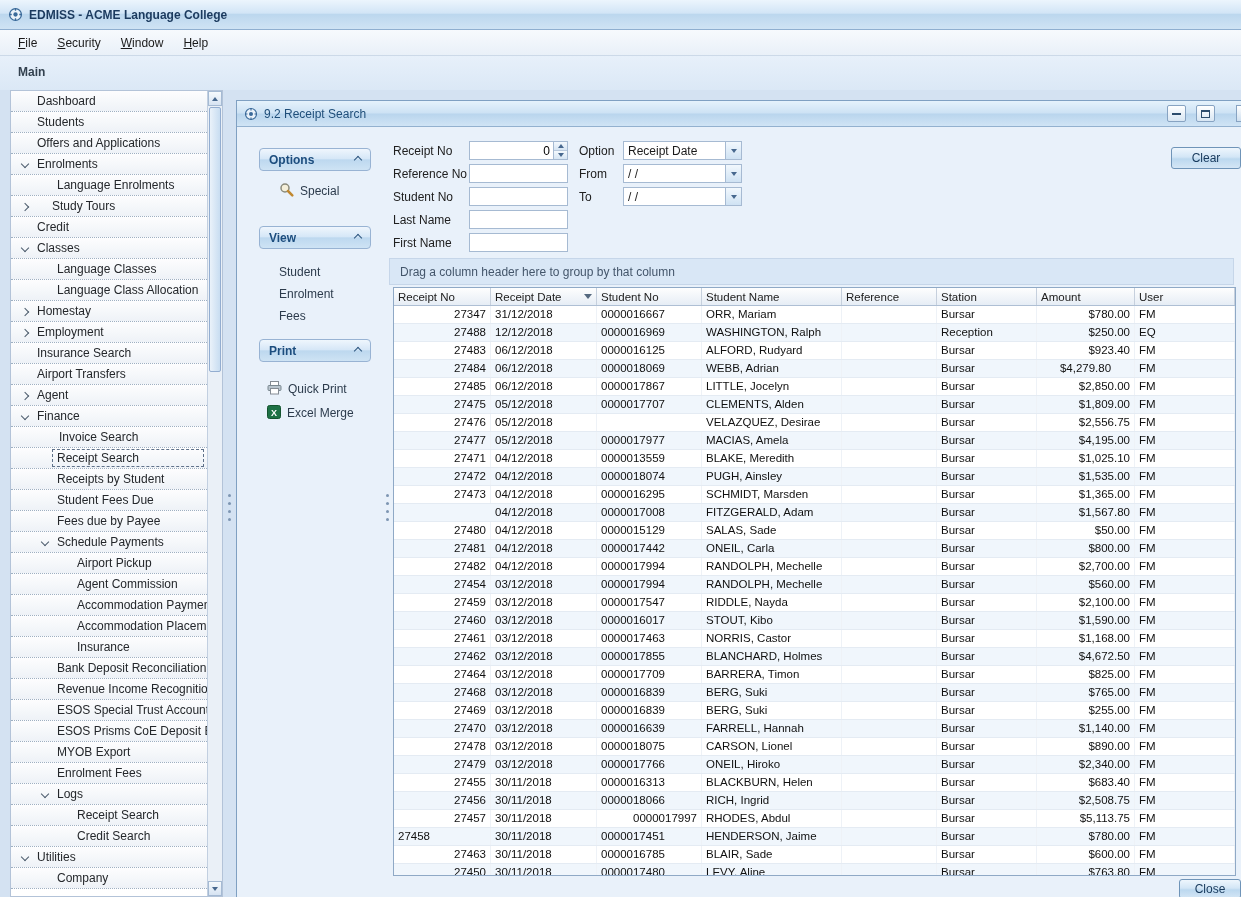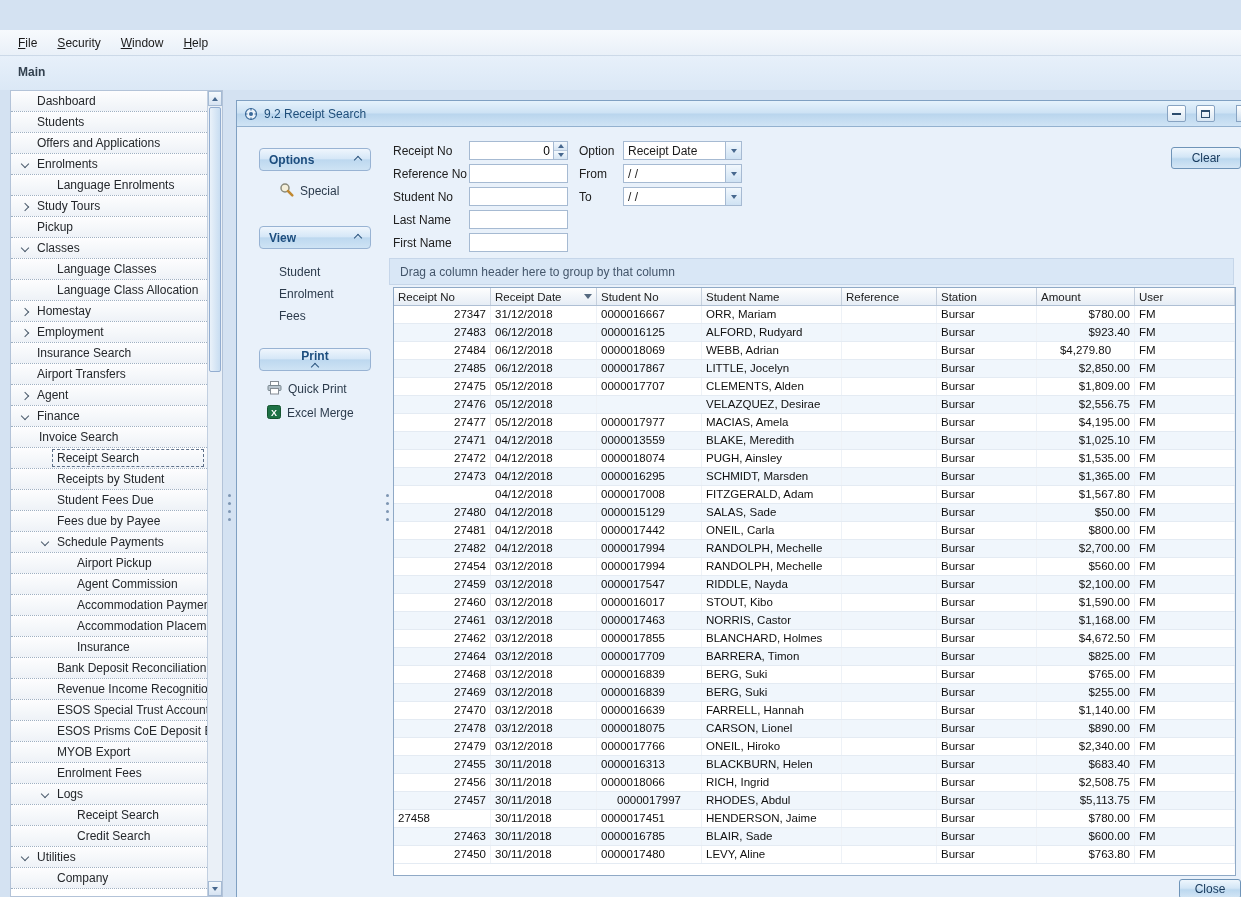--- a/index.html
+++ b/index.html
@@ -122,20 +122,30 @@
   .grid-row { display:flex; height:18px; border-bottom:1px solid #e4ebf3; }
   .grid-row:nth-child(even) { background:#f0f6fc; }
   .g-cell { padding:2px 4px; border-right:1px solid #eef2f7; font-size:11.5px;
     white-space:nowrap; overflow:hidden; color:#101010; }
 </style>
 </head>
 <body>
 
 <div class="screen">
 
+  <div class="titlebar">
+    <span class="app-icon">
+      <svg width="15" height="15" viewBox="0 0 14 14">
+        <circle cx="7" cy="7" r="5.5" fill="#eaf2fa" stroke="#3a6a9a" stroke-width="1.2"></circle>
+        <circle cx="7" cy="7" r="2" fill="#3a6a9a"></circle>
+        <path d="M7 1v2.5 M7 10.5V13 M1 7h2.5 M10.5 7H13" stroke="#3a6a9a" stroke-width="1.2"></path>
+      </svg>
+    </span>
+    <span>EDMISS - ACME Language College</span>
+  </div>
 
   <div class="menubar" id="menubar">
       <div class="menu-item"><u>F</u>ile</div>
       <div class="menu-item"><u>S</u>ecurity</div>
       <div class="menu-item"><u>W</u>indow</div>
       <div class="menu-item"><u>H</u>elp</div>
     </div>
 
   <div class="tabstrip">
     <span class="tab-main">Main</span>
@@ -154,24 +164,24 @@
         </div>
         <div class="tree-item">
           <span class="chev down" style="left: 11px;"></span>
           <span class="tree-label" style="padding-left: 26px;">Enrolments</span>
         </div>
         <div class="tree-item">
           <span class="tree-label" style="padding-left: 46px;">Language Enrolments</span>
         </div>
         <div class="tree-item">
           <span class="chev right" style="left: 11px;"></span>
-          <span class="tree-label" style="padding-left: 26px;">Study Tours</span>
-        </div>
-        <div class="tree-item">
-          <span class="tree-label" style="padding-left: 26px;">Pickup</span>
+          <span class="tree-label" style="padding-left: 26px; margin-left: 15px;">Study Tours</span>
+        </div>
+        <div class="tree-item">
+          <span class="tree-label" style="padding-left: 26px;">Credit</span>
         </div>
         <div class="tree-item">
           <span class="chev down" style="left: 11px;"></span>
           <span class="tree-label" style="padding-left: 26px;">Classes</span>
         </div>
         <div class="tree-item">
           <span class="tree-label" style="padding-left: 46px;">Language Classes</span>
         </div>
         <div class="tree-item">
           <span class="tree-label" style="padding-left: 46px;">Language Class Allocation</span>
@@ -192,21 +202,21 @@
         </div>
         <div class="tree-item">
           <span class="chev right" style="left: 11px;"></span>
           <span class="tree-label" style="padding-left: 26px;">Agent</span>
         </div>
         <div class="tree-item">
           <span class="chev down" style="left: 11px;"></span>
           <span class="tree-label" style="padding-left: 26px;">Finance</span>
         </div>
         <div class="tree-item">
-          <span class="tree-label" style="padding-left: 28px;">Invoice Search</span>
+          <span class="tree-label" style="padding-left: 48px;">Invoice Search</span>
         </div>
         <div class="tree-item selected">
           <span class="tree-label" style="padding-left: 46px;">Receipt Search</span>
           <span class="selbox" style="left: 41px;"></span>
         </div>
         <div class="tree-item">
           <span class="tree-label" style="padding-left: 46px;">Receipts by Student</span>
         </div>
         <div class="tree-item">
           <span class="tree-label" style="padding-left: 46px;">Student Fees Due</span>
@@ -325,21 +335,21 @@
     <div class="panel-item" style="top:162px;">
       <span>Student</span>
     </div>
     <div class="panel-item" style="top:184px;">
       <span>Enrolment</span>
     </div>
     <div class="panel-item" style="top:206px;">
       <span>Fees</span>
     </div>
 
-    <div class="panel-header" style="top:247px;flex-direction:column;">
+    <div class="panel-header" style="top:238px;">
       <span>Print</span>
       <span class="chev up"></span>
     </div>
     <div class="panel-item" style="top:279px; left:30px;">
       <span>
         <svg width="15" height="14" viewBox="0 0 15 14">
           <rect x="3.5" y="0.5" width="8" height="4" fill="#fff" stroke="#858c94"></rect>
           <rect x="1" y="4.5" width="13" height="5" rx="1" fill="#b9c5ce" stroke="#7a8890"></rect>
           <rect x="3.5" y="7.5" width="8" height="5.5" fill="#fff" stroke="#858c94"></rect>
         </svg>
@@ -448,20 +458,30 @@
             <div class="g-cell" style="width: 97px; text-align: right;">27347</div>
             <div class="g-cell" style="width: 106px; text-align: left;">31/12/2018</div>
             <div class="g-cell" style="width: 105px; text-align: left;">0000016667</div>
             <div class="g-cell" style="width: 140px; text-align: left;">ORR, Mariam</div>
             <div class="g-cell" style="width: 95px; text-align: left;"></div>
             <div class="g-cell" style="width: 100px; text-align: left;">Bursar</div>
             <div class="g-cell" style="width: 98px; text-align: right;">$780.00</div>
             <div class="g-cell" style="width: 100px; text-align: left;">FM</div>
           </div>
           <div class="grid-row">
+            <div class="g-cell" style="width: 97px; text-align: right;">27488</div>
+            <div class="g-cell" style="width: 106px; text-align: left;">12/12/2018</div>
+            <div class="g-cell" style="width: 105px; text-align: left;">0000016969</div>
+            <div class="g-cell" style="width: 140px; text-align: left;">WASHINGTON, Ralph</div>
+            <div class="g-cell" style="width: 95px; text-align: left;"></div>
+            <div class="g-cell" style="width: 100px; text-align: left;">Reception</div>
+            <div class="g-cell" style="width: 98px; text-align: right;">$250.00</div>
+            <div class="g-cell" style="width: 100px; text-align: left;">EQ</div>
+          </div>
+          <div class="grid-row">
             <div class="g-cell" style="width: 97px; text-align: right;">27483</div>
             <div class="g-cell" style="width: 106px; text-align: left;">06/12/2018</div>
             <div class="g-cell" style="width: 105px; text-align: left;">0000016125</div>
             <div class="g-cell" style="width: 140px; text-align: left;">ALFORD, Rudyard</div>
             <div class="g-cell" style="width: 95px; text-align: left;"></div>
             <div class="g-cell" style="width: 100px; text-align: left;">Bursar</div>
             <div class="g-cell" style="width: 98px; text-align: right;">$923.40</div>
             <div class="g-cell" style="width: 100px; text-align: left;">FM</div>
           </div>
           <div class="grid-row">
@@ -710,21 +730,21 @@
             <div class="g-cell" style="width: 105px; text-align: left;">0000018066</div>
             <div class="g-cell" style="width: 140px; text-align: left;">RICH, Ingrid</div>
             <div class="g-cell" style="width: 95px; text-align: left;"></div>
             <div class="g-cell" style="width: 100px; text-align: left;">Bursar</div>
             <div class="g-cell" style="width: 98px; text-align: right;">$2,508.75</div>
             <div class="g-cell" style="width: 100px; text-align: left;">FM</div>
           </div>
           <div class="grid-row">
             <div class="g-cell" style="width: 97px; text-align: right;">27457</div>
             <div class="g-cell" style="width: 106px; text-align: left;">30/11/2018</div>
-            <div class="g-cell" style="width: 105px; text-align: center;">0000017997</div>
+            <div class="g-cell" style="width: 105px; text-align: right;">0000017997</div>
             <div class="g-cell" style="width: 140px; text-align: left;">RHODES, Abdul</div>
             <div class="g-cell" style="width: 95px; text-align: left;"></div>
             <div class="g-cell" style="width: 100px; text-align: left;">Bursar</div>
             <div class="g-cell" style="width: 98px; text-align: right;">$5,113.75</div>
             <div class="g-cell" style="width: 100px; text-align: left;">FM</div>
           </div>
           <div class="grid-row">
             <div class="g-cell" style="width: 97px; text-align: left;">27458</div>
             <div class="g-cell" style="width: 106px; text-align: left;">30/11/2018</div>
             <div class="g-cell" style="width: 105px; text-align: left;">0000017451</div>

